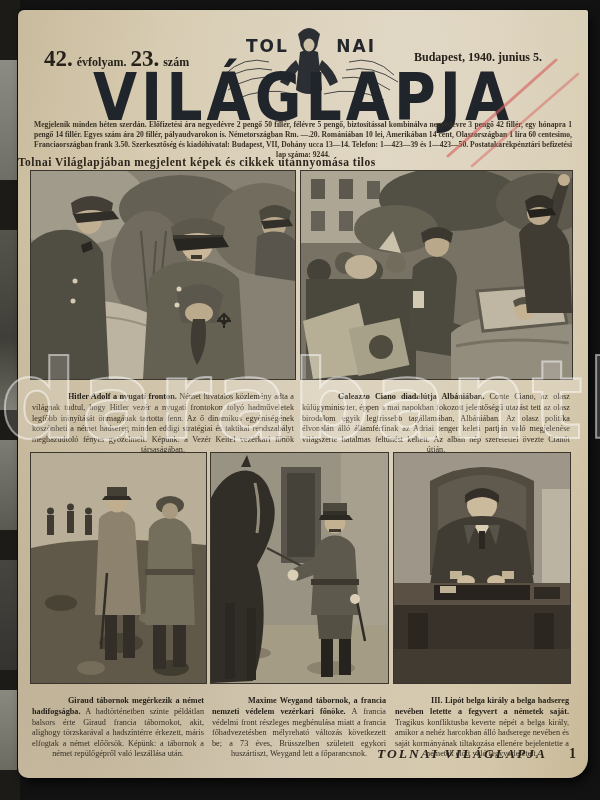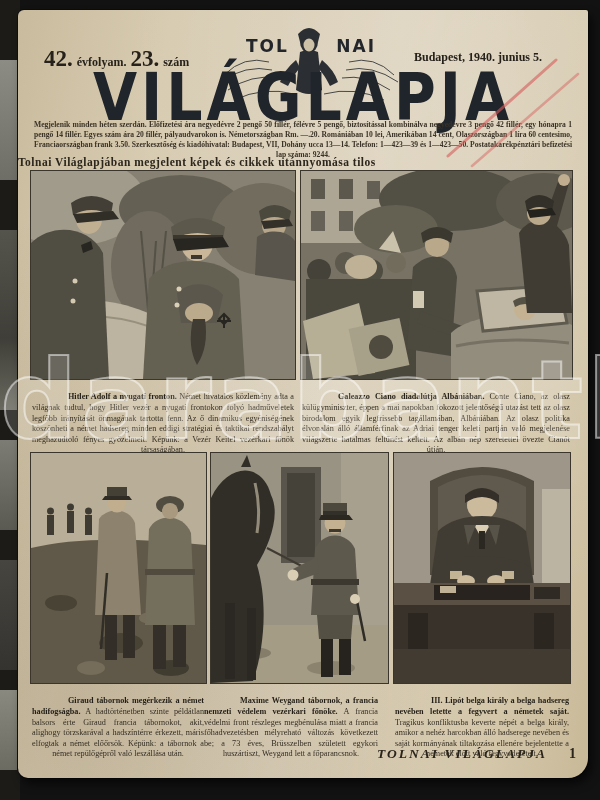--- a/index.html
+++ b/index.html
@@ -41,21 +41,21 @@
   #photo3{left:12px;top:442px;width:175px;height:230px;}
   #photo4{left:192px;top:442px;width:177px;height:230px;}
   #photo5{left:375px;top:442px;width:176px;height:230px;}
   
   .caption{position:absolute;font-size:8.2px;line-height:1.3;color:#352e23;text-align:justify;
            text-align-last:center;}
   .caption b{color:#241f17;padding-left:36px;}
   #cap1{left:14px;top:374px;width:262px;}
   #cap2{left:284px;top:374px;width:268px;}
   #cap3{left:14px;top:678px;width:172px;}
-  #cap4{left:186px;top:678px;width:174px;}
+  #cap4{left:194px;top:678px;width:174px;}
   #cap5{left:377px;top:678px;width:174px;}
   
   #footer{left:0;top:736px;width:552px;display:flex;justify-content:flex-end;align-items:baseline;
           gap:22px;color:#2a241b;margin-left:6px;}
   #footer .journal{font-style:italic;font-weight:bold;font-size:13.5px;letter-spacing:2px;}
   #footer .pagenum{font-size:14px;font-weight:bold;}
   
   #watermark{position:absolute;left:0;top:338px;width:600px;text-align:center;
              font-family:"DejaVu Sans", sans-serif;font-weight:bold;font-size:108px;
              letter-spacing:4px;color:transparent;-webkit-text-stroke:2px rgba(255,255,255,.5);

